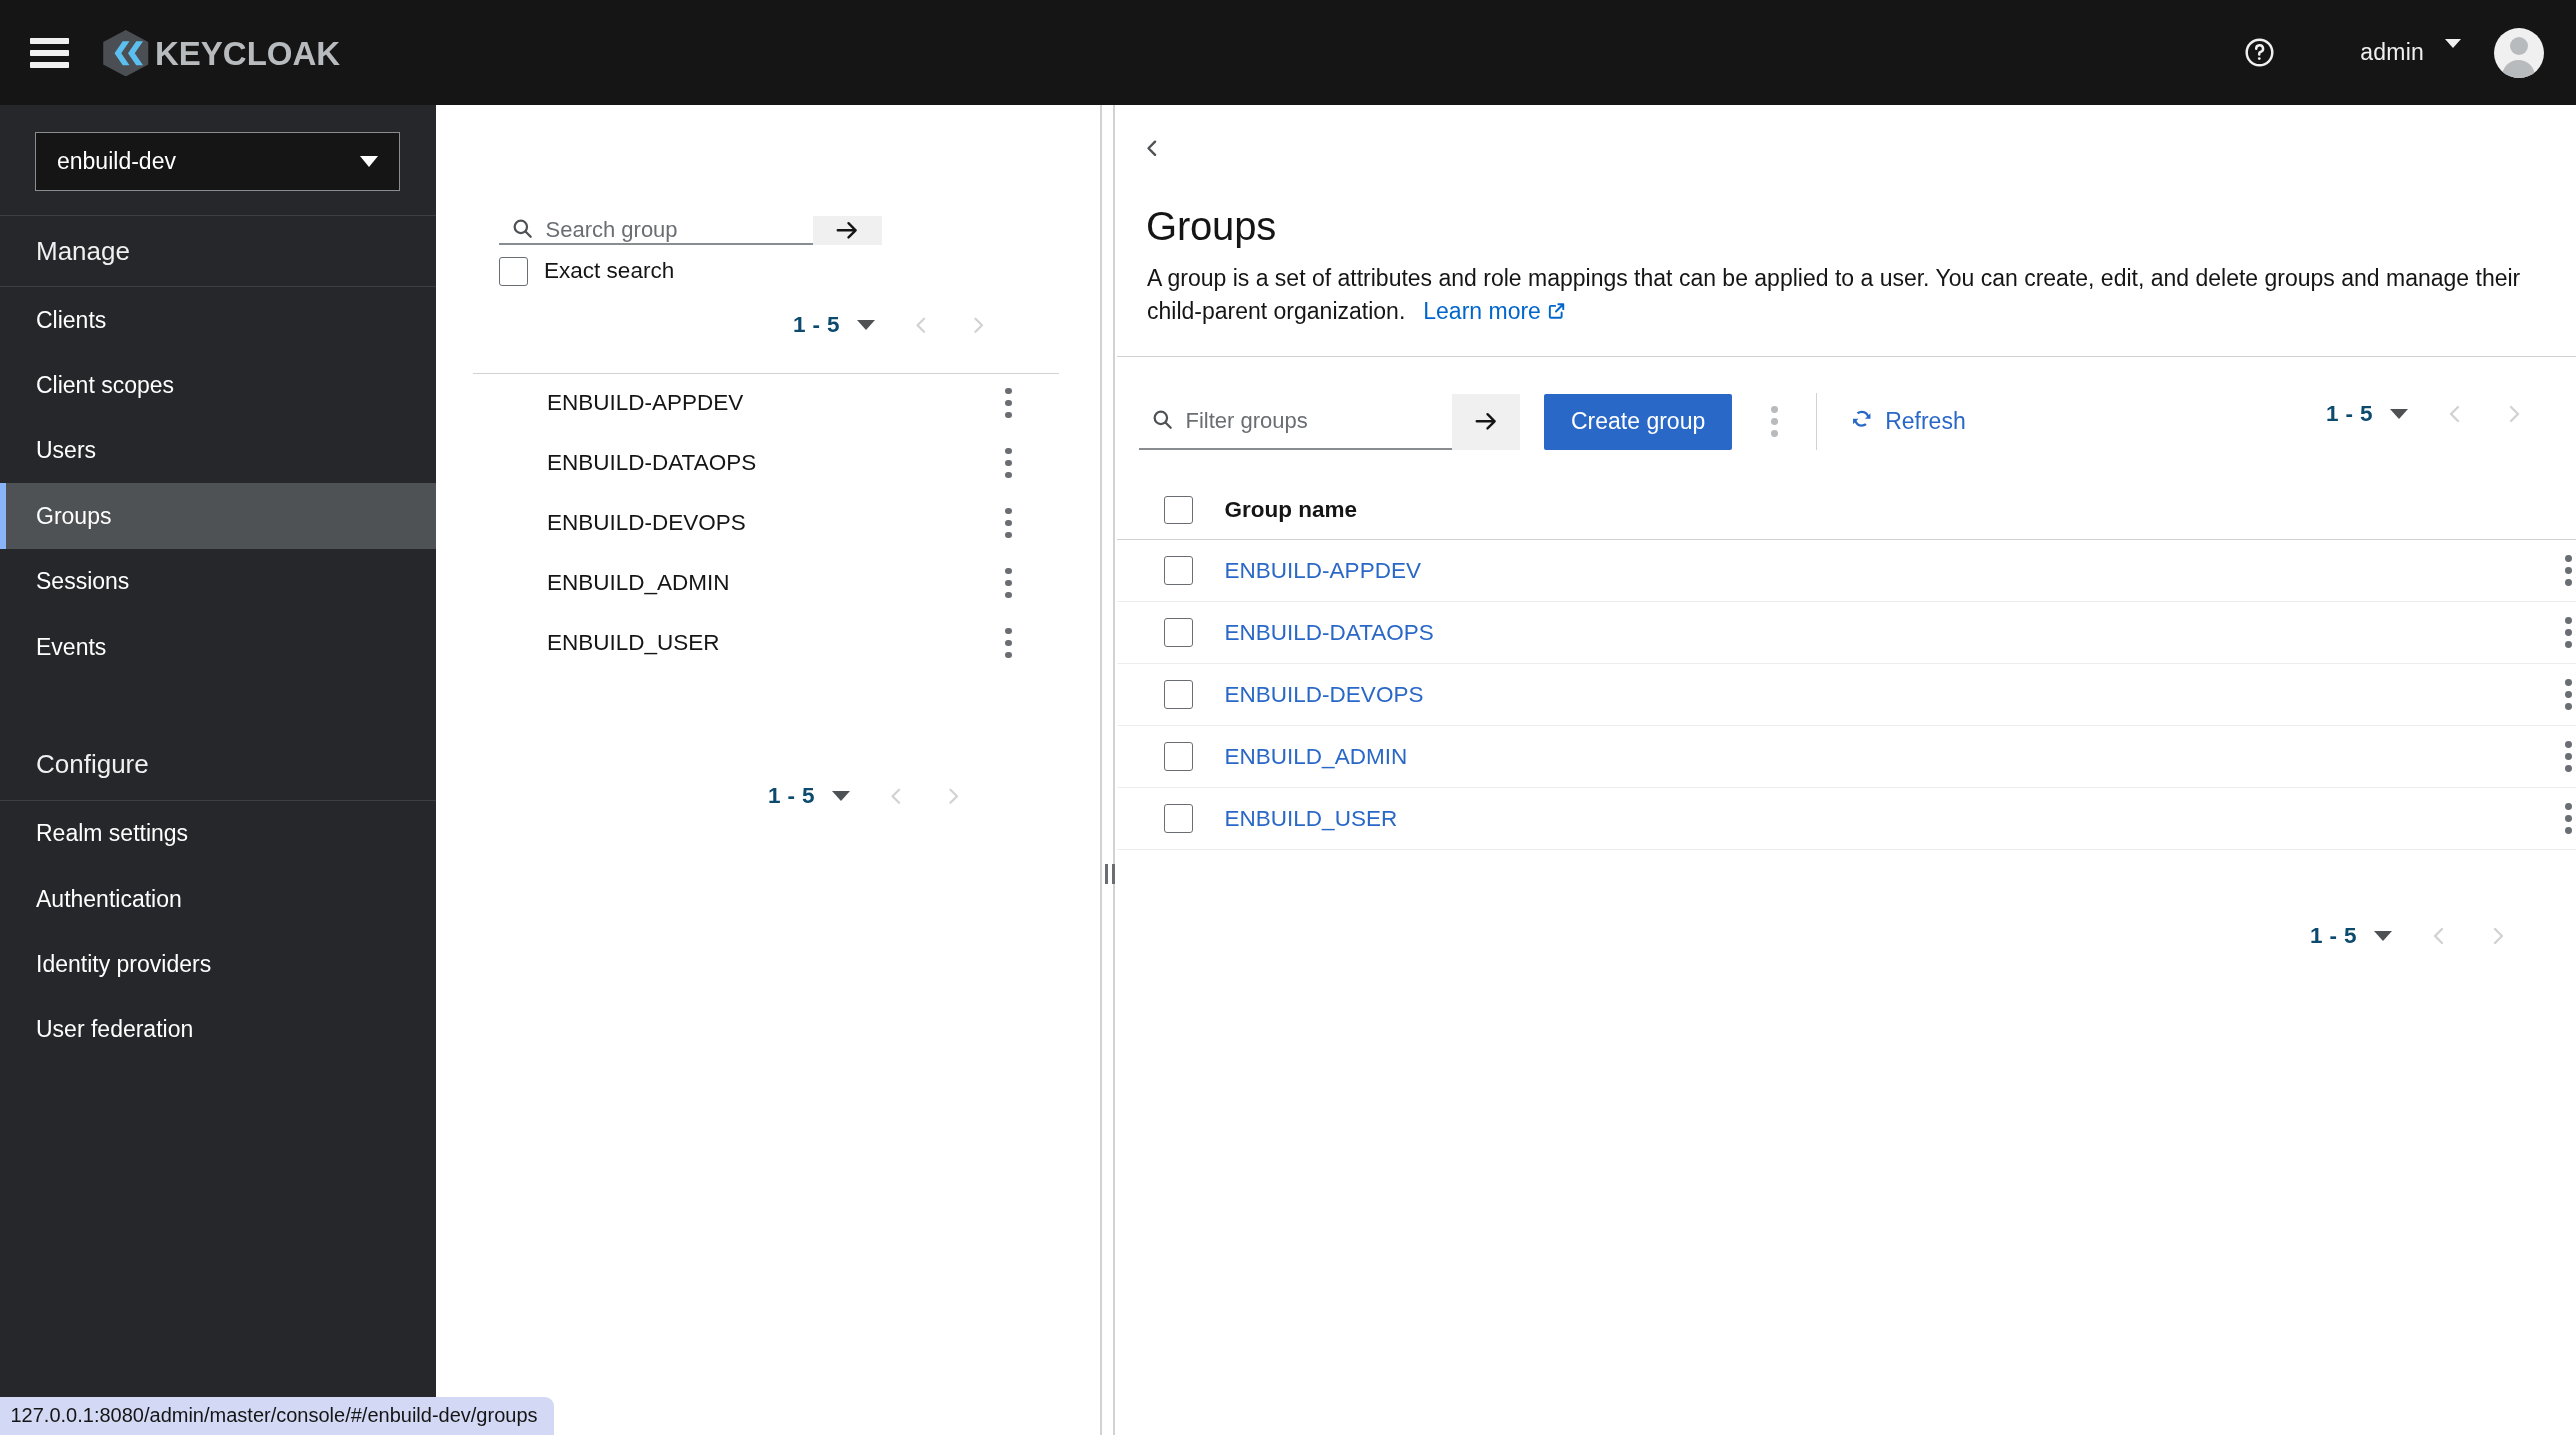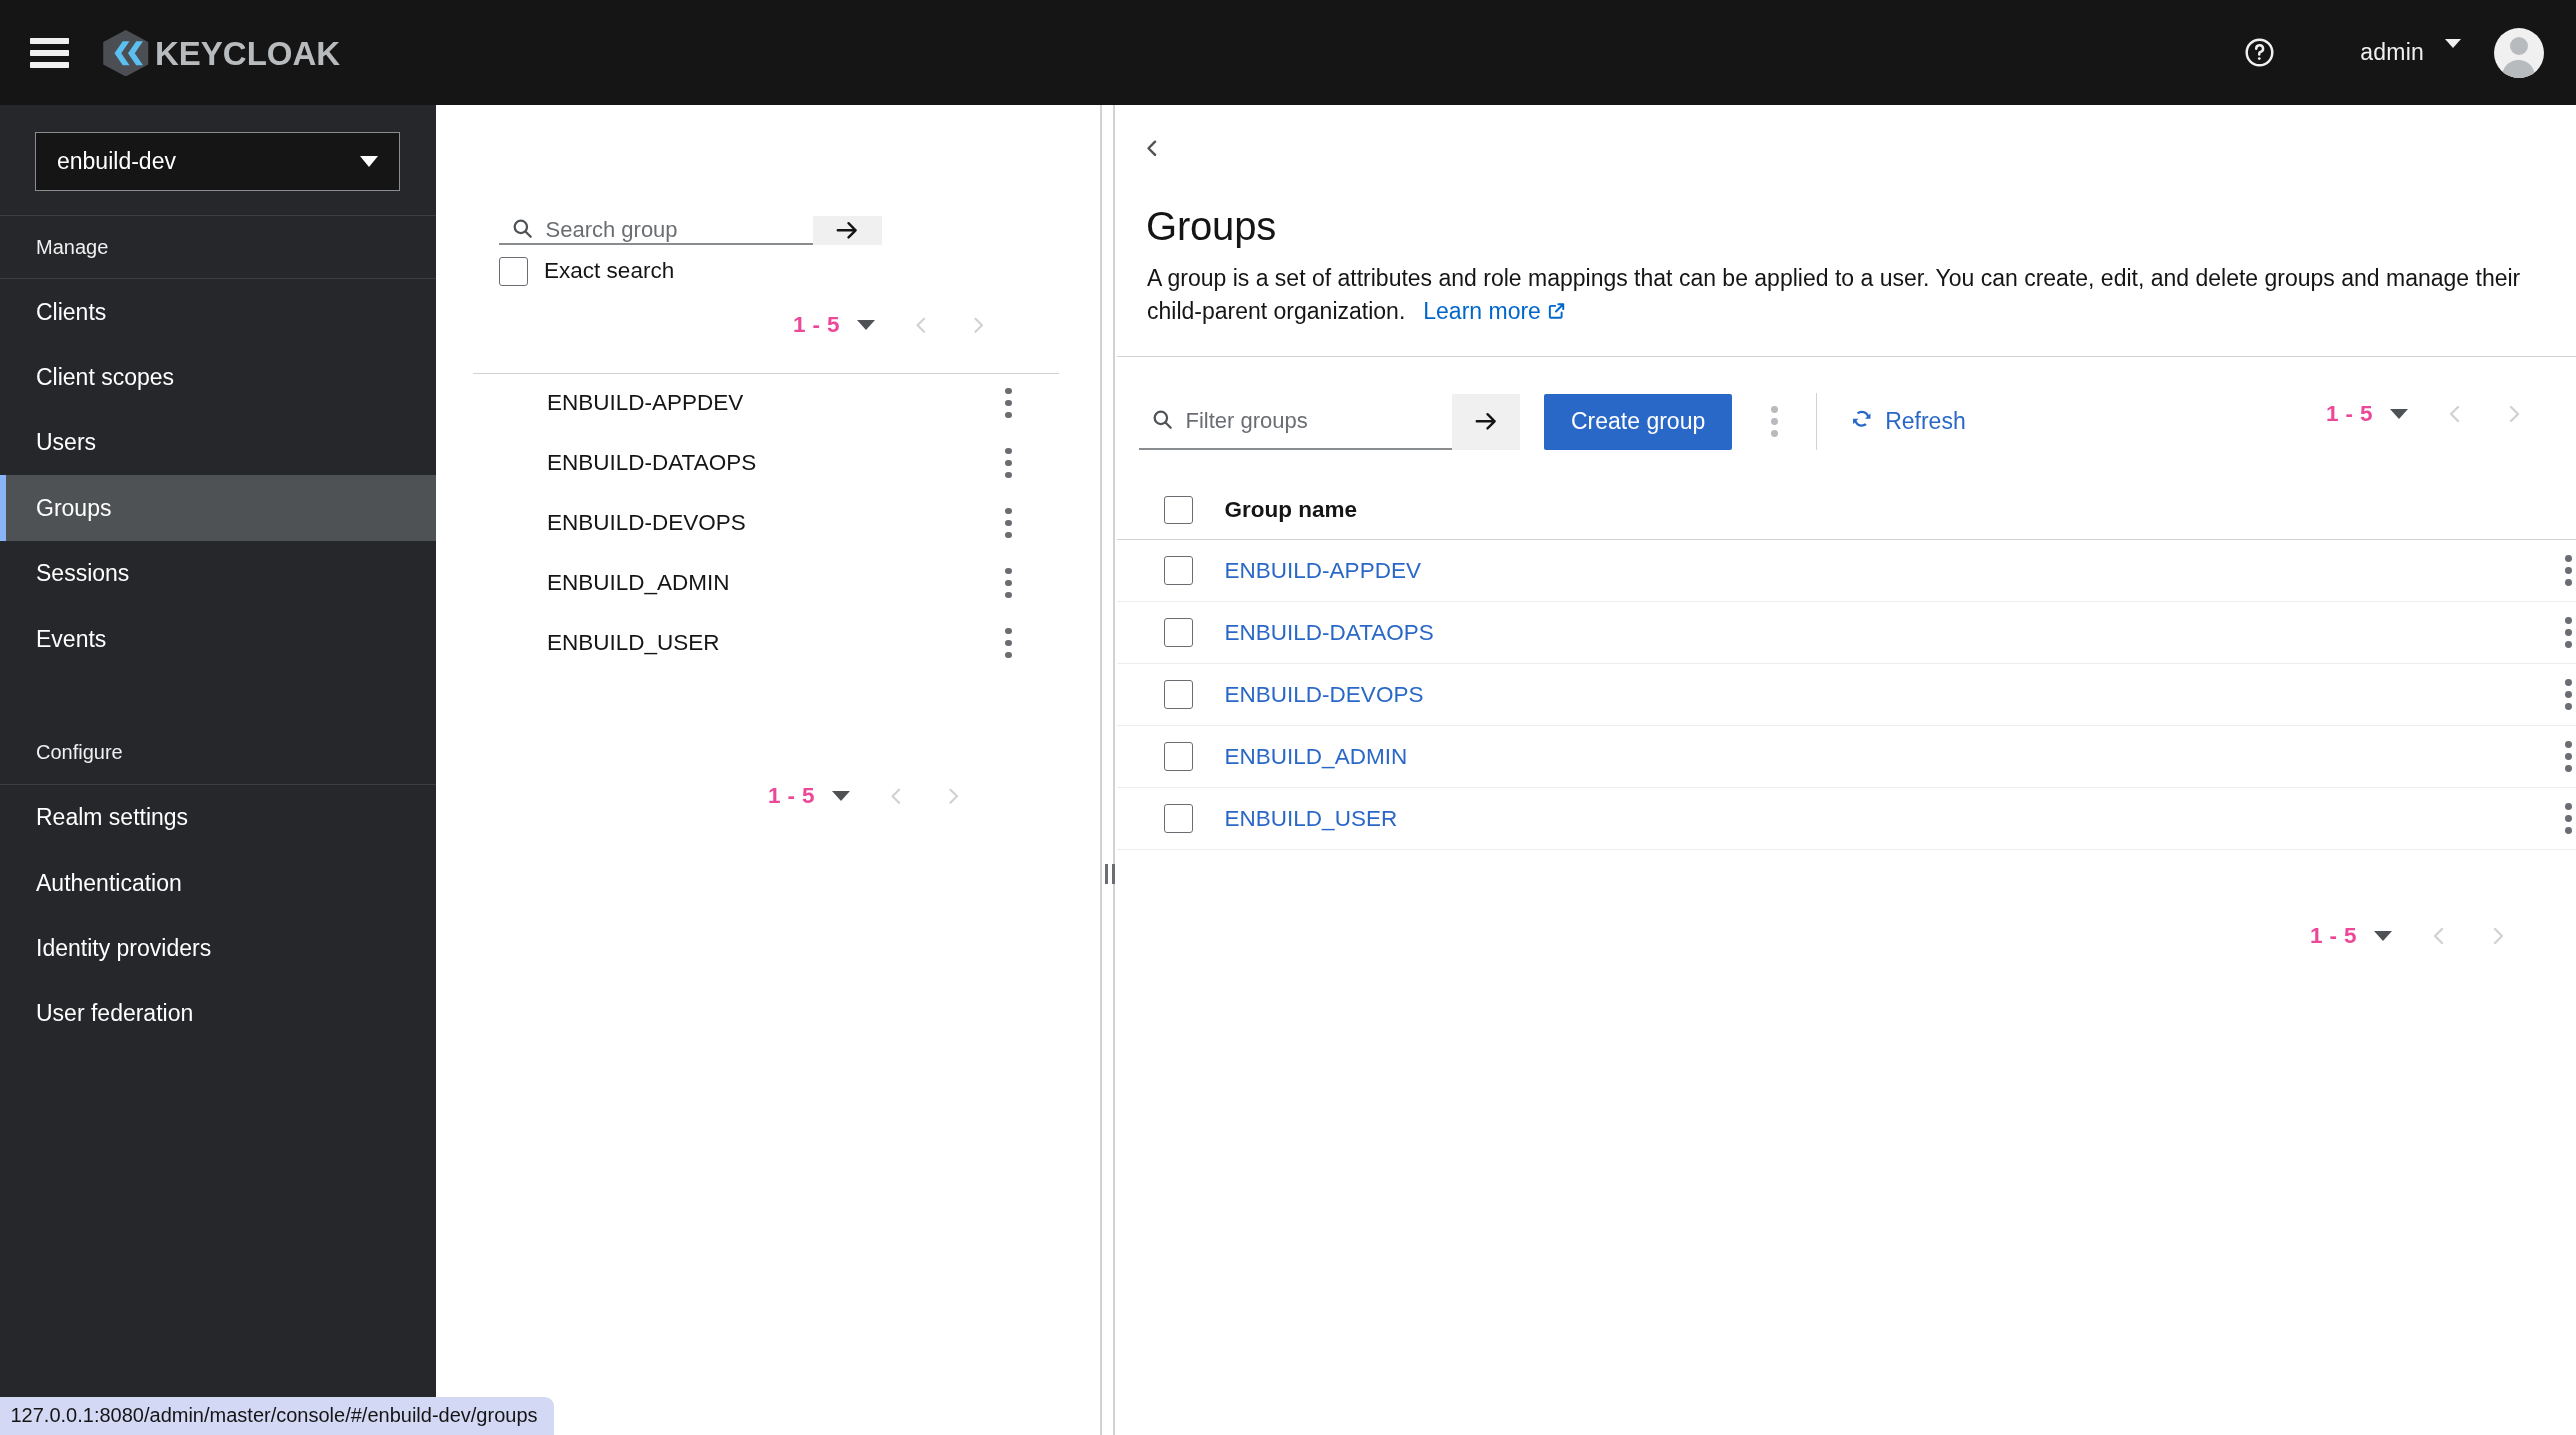--- a/index.html
+++ b/index.html
@@ -71,21 +71,21 @@
     display: flex; align-items: center; justify-content: space-between;
     padding: 0 21px 0 21px; cursor: pointer;
   }
   .realm-select-label { color: #ffffff; font-size: 23px; }
   .realm-caret {
     width: 0; height: 0;
     border-left: 9.8px solid transparent; border-right: 9.8px solid transparent;
     border-top: 11.3px solid #ffffff;
   }
   .nav-section-title {
-    color: #f0f0f0; font-size: 20px;
+    color: #f0f0f0; font-size: 26px;
     padding: 19.5px 0 19.5px 36px;
     border-top: 0.8px solid #3c3f42; border-bottom: 0.8px solid #3c3f42;
   }
   .nav-section-title.configure { border-bottom: 0.8px solid #3c3f42; border-top: none; }
   .nav-item {
     color: #ffffff; font-size: 23px;
     padding: 19.5px 0 19.5px 36px; cursor: pointer;
     position: relative; line-height: 1.15;
   }
   .nav-item.active { background: #4f5255; }
@@ -120,21 +120,21 @@
   }
   .cbox {
     width: 28.6px; height: 28.6px; border: 1.5px solid #6a6e73; border-radius: 3px;
     background: #fff; cursor: pointer; flex: none;
   }
   .exact-label { font-size: 22.5px; color: #151515; }
 
   .pager {
     display: flex; align-items: center; gap: 0;
   }
-  .pager-count { font-size: 22.5px; color: #ec4899; font-weight: 600; letter-spacing: 0.4px; }
+  .pager-count { font-size: 22.5px; color: #0c4a6e; font-weight: 600; letter-spacing: 0.4px; }
   .pager-caret {
     width: 0; height: 0; margin-left: 16.5px; cursor: pointer;
     border-left: 9px solid transparent; border-right: 9px solid transparent;
     border-top: 10.5px solid #4f5255;
   }
   .chev { cursor: pointer; display: inline-flex; margin-left: 35px; }
 
   .tree-pager-top { position: absolute; top: 312px; left: 793px; }
   .tree-divider { position: absolute; top: 373px; left: 473px; width: 586px; height: 0.8px; background: #d2d2d2; }
   .tree-list { position: absolute; top: 373px; left: 473px; width: 586px; }

